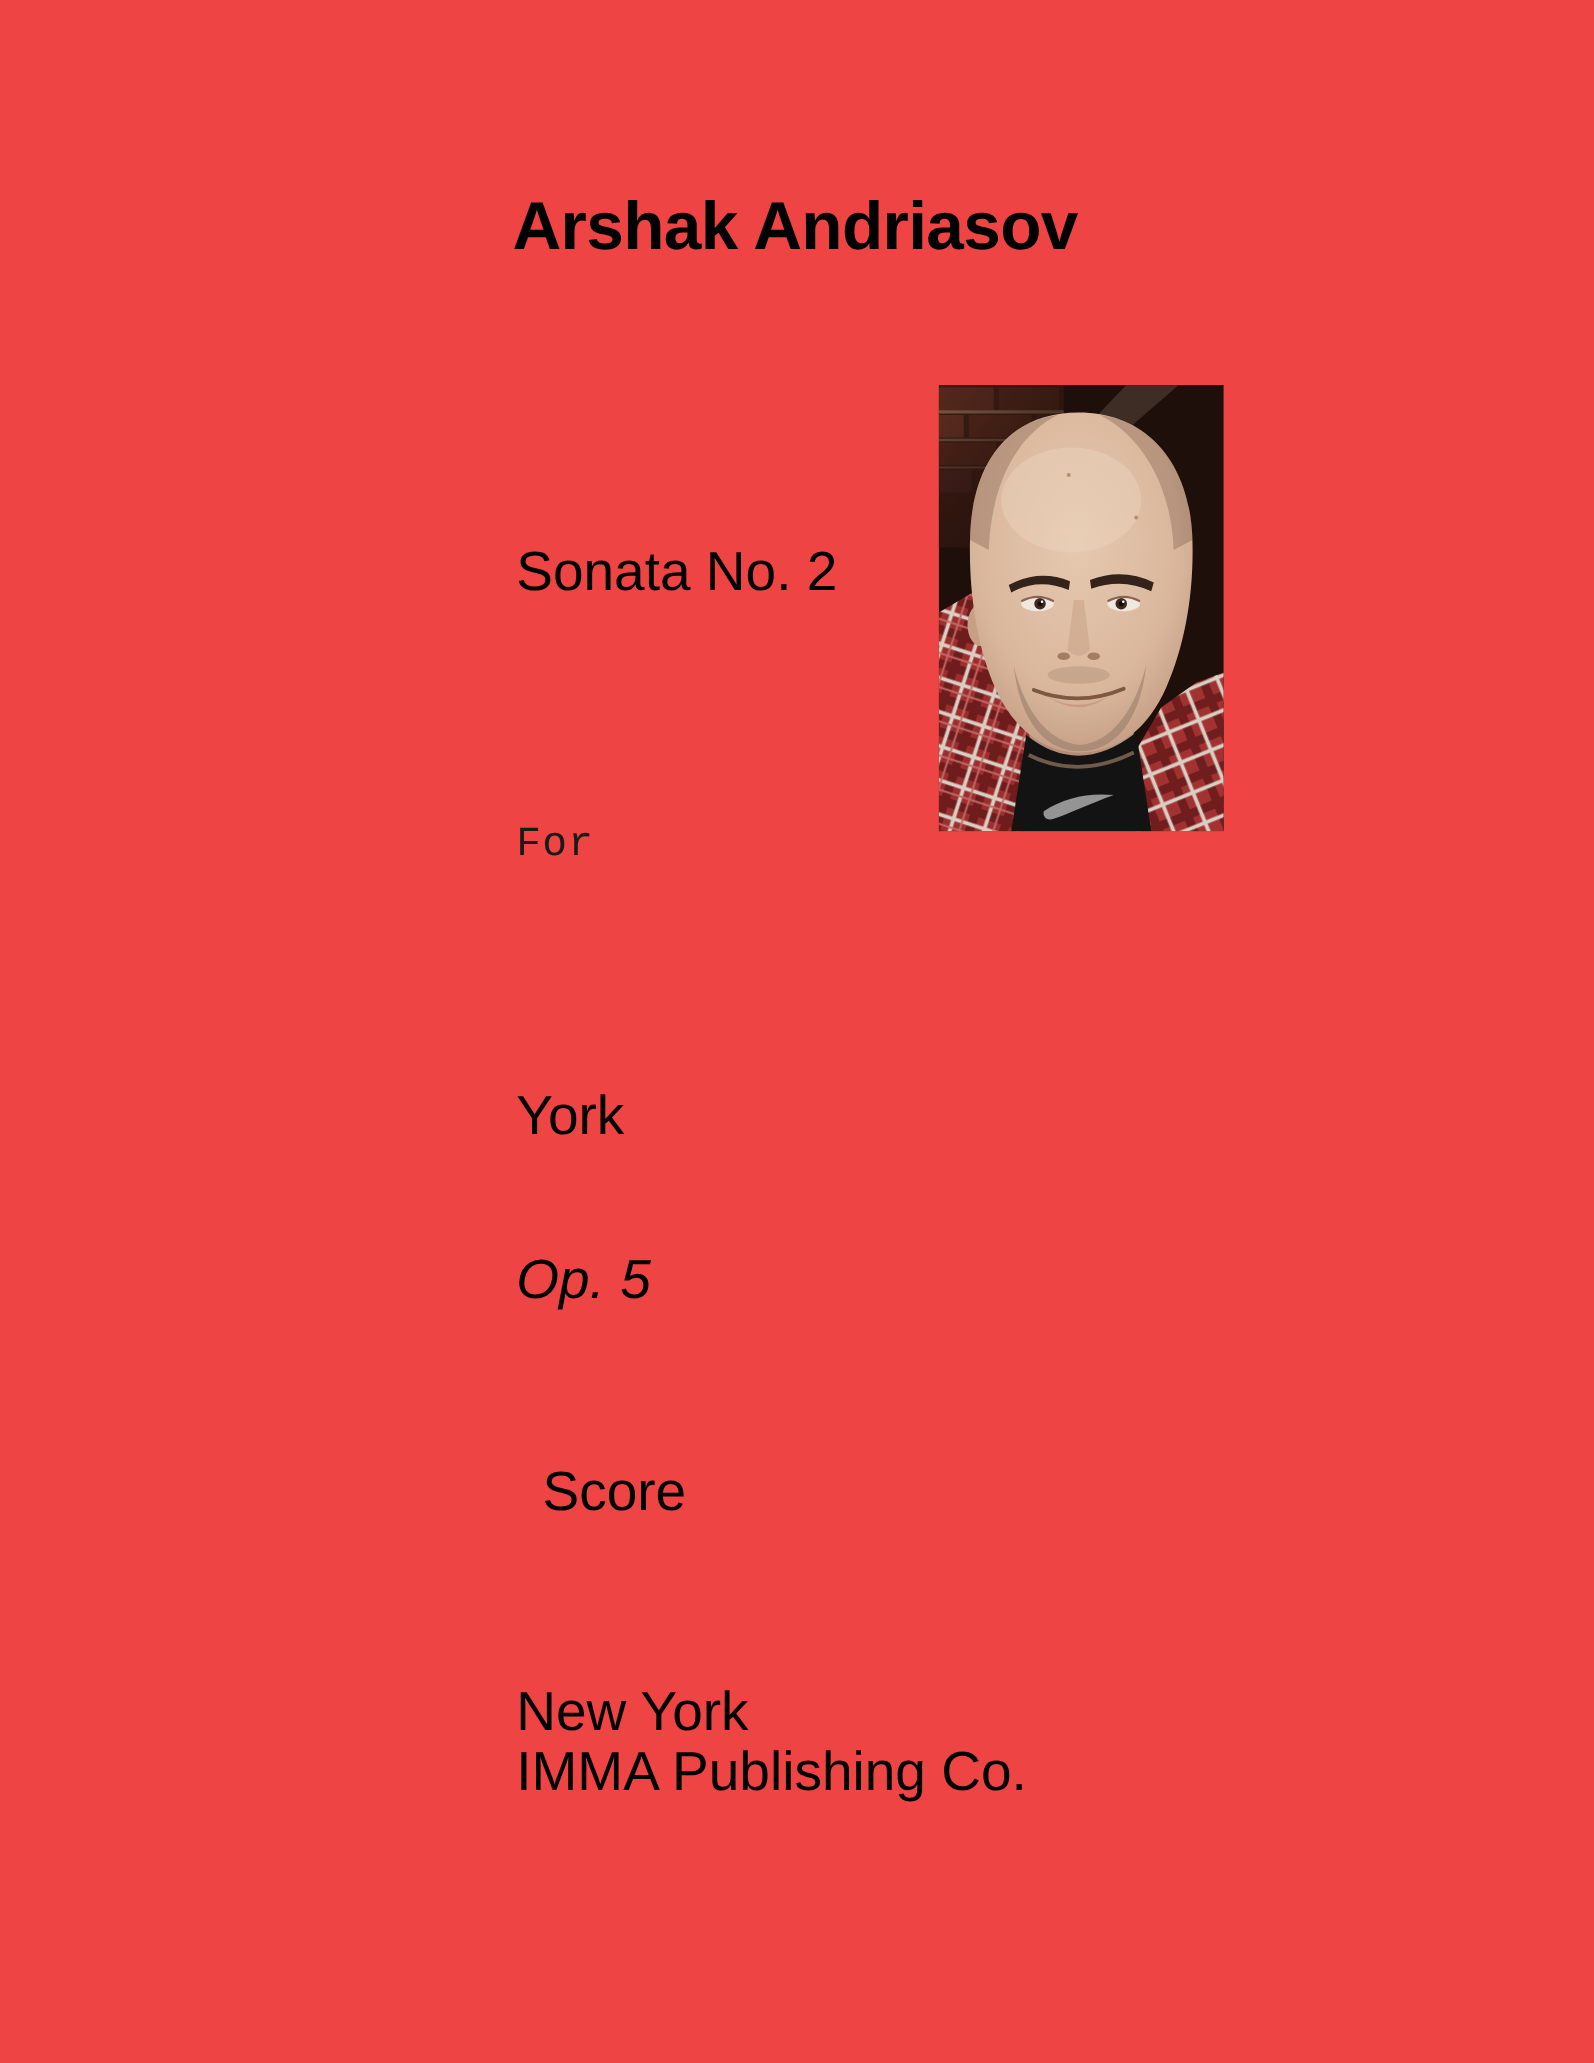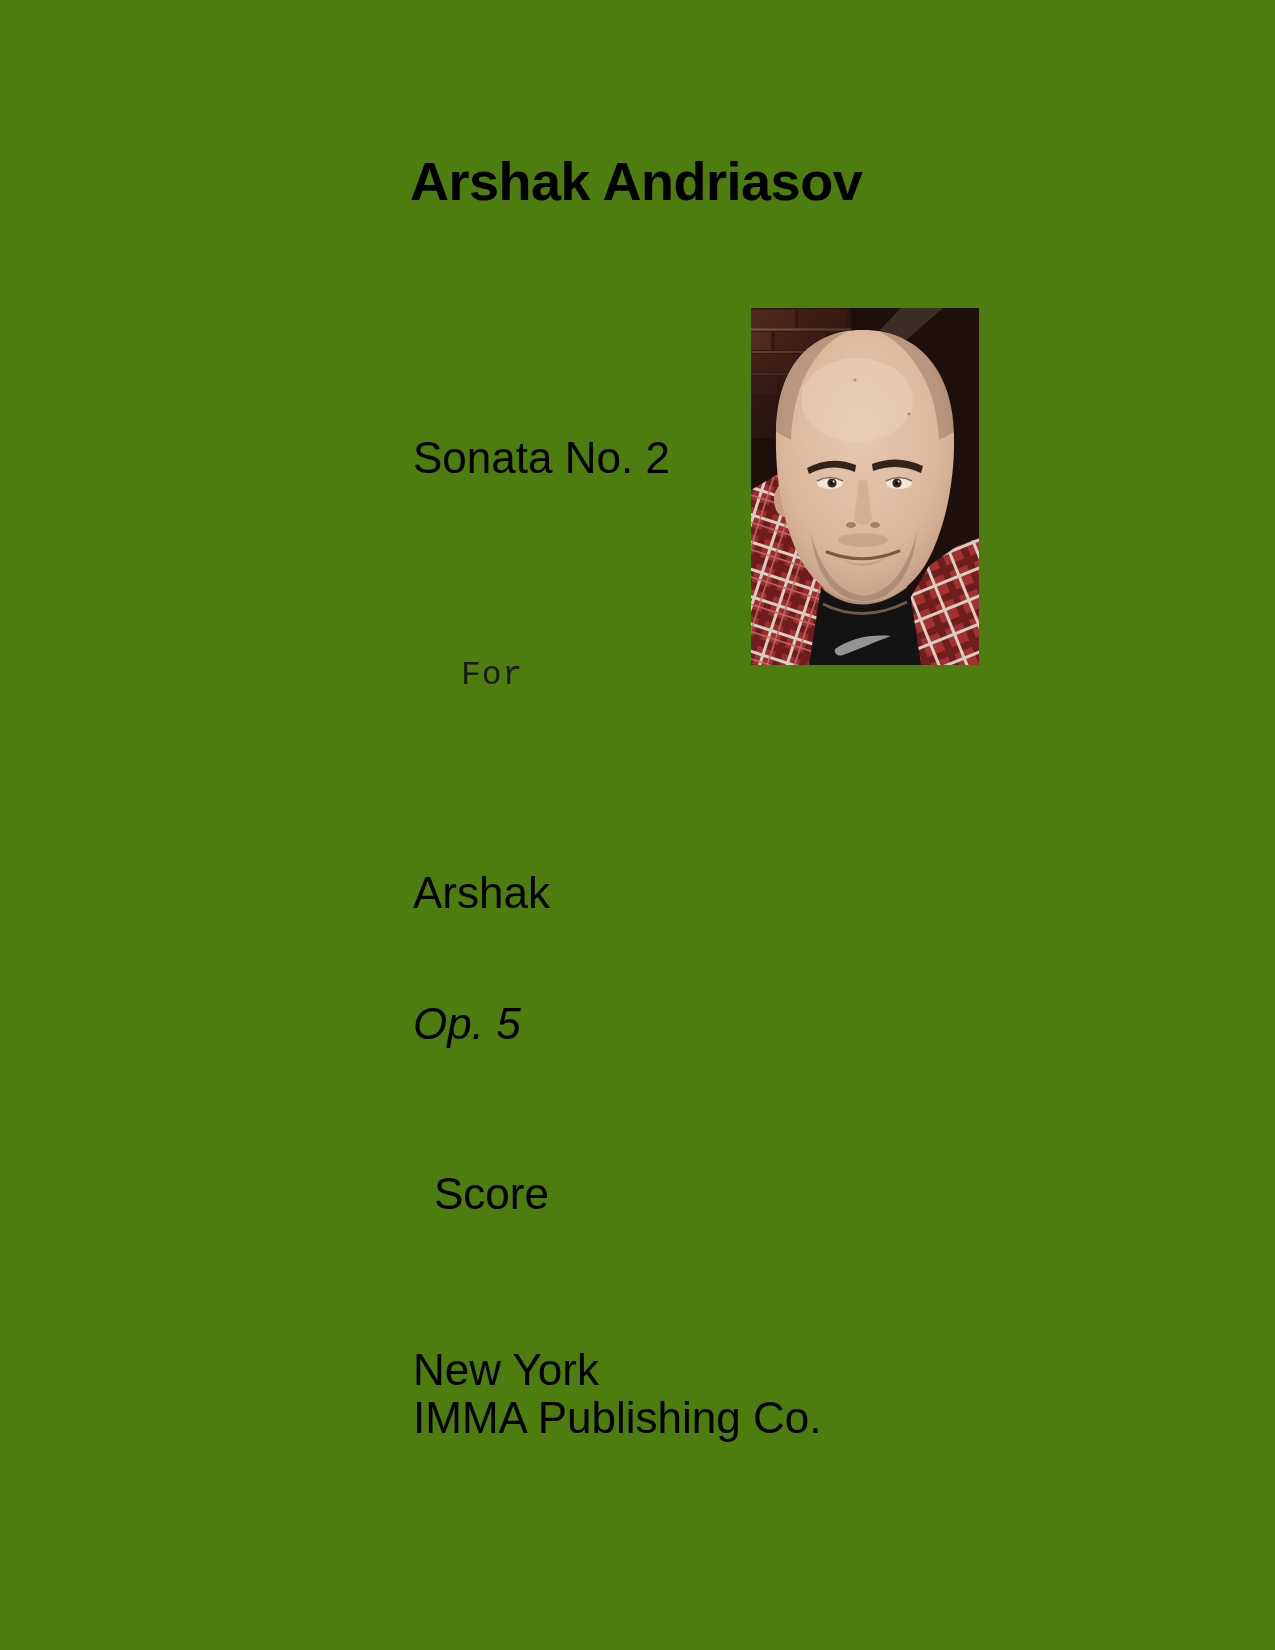--- a/index.html
+++ b/index.html
@@ -4,21 +4,21 @@
 <style>
   html, body {
     margin: 0;
     padding: 0;
     background: #ffffff;
   }
   .page {
     position: relative;
     width: 1275px;
     height: 1650px;
-    background: #4d7c0f;
+    background: #ef4444;
     overflow: hidden;
     font-family: "Liberation Sans", sans-serif;
     color: #000000;
   }
   .txt {
     position: absolute;
     left: 413px;
     white-space: nowrap;
     line-height: 1.08;
   }
@@ -35,21 +35,20 @@
     font-size: 44px;
     font-weight: 400;
   }
   .for-label {
     top: 658px;
     font-family: "Liberation Mono", monospace;
     font-size: 33px;
     font-weight: 400;
     letter-spacing: 1px;
     color: #1a1a1a;
-    margin-left: 48px;
   }
   .instrument {
     top: 869px;
     font-size: 44px;
   }
   .opus {
     top: 1000px;
     font-size: 44px;
     font-style: italic;
   }
@@ -179,21 +178,21 @@
         <path d="M88,250 Q112,262 136,249 Q113,266 88,250 Z" fill="#c4907a" opacity="0.7"></path>
         <path d="M72,296 Q112,316 156,294" stroke="#b08b70" stroke-width="3" fill="none" opacity="0.6"></path>
       </g>
     </svg>
   </div>
 
   <div class="txt work-title">Sonata No. 2</div>
 
   <div class="txt for-label">For</div>
 
-  <div class="txt instrument">Arshak</div>
+  <div class="txt instrument">York</div>
 
   <div class="txt opus">Op. 5</div>
 
   <div class="txt score-label">Score</div>
 
   <div class="txt publisher">
     <div>New York</div>
     <div>IMMA Publishing Co.</div>
   </div>
 

